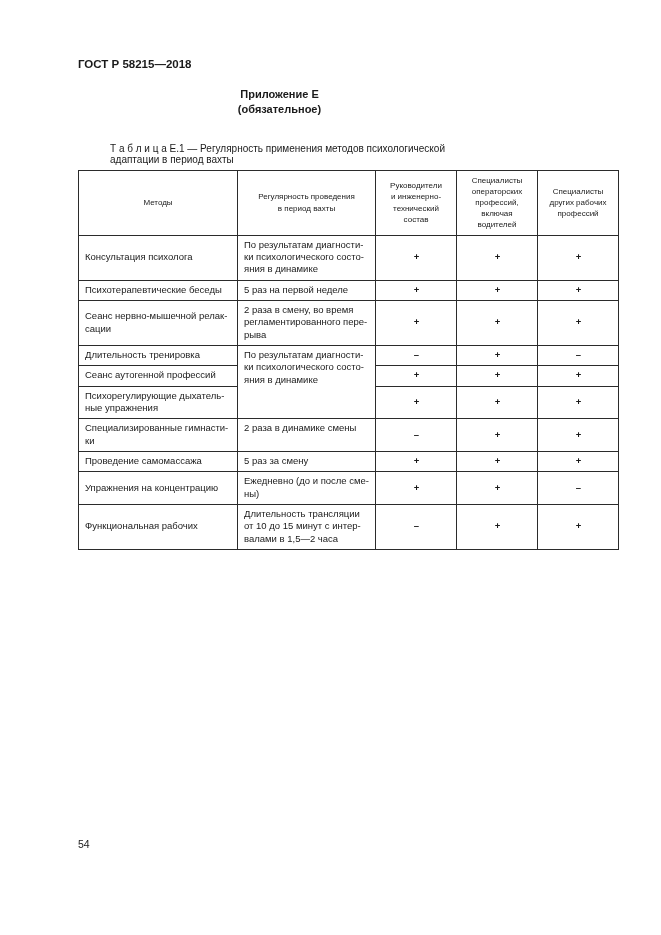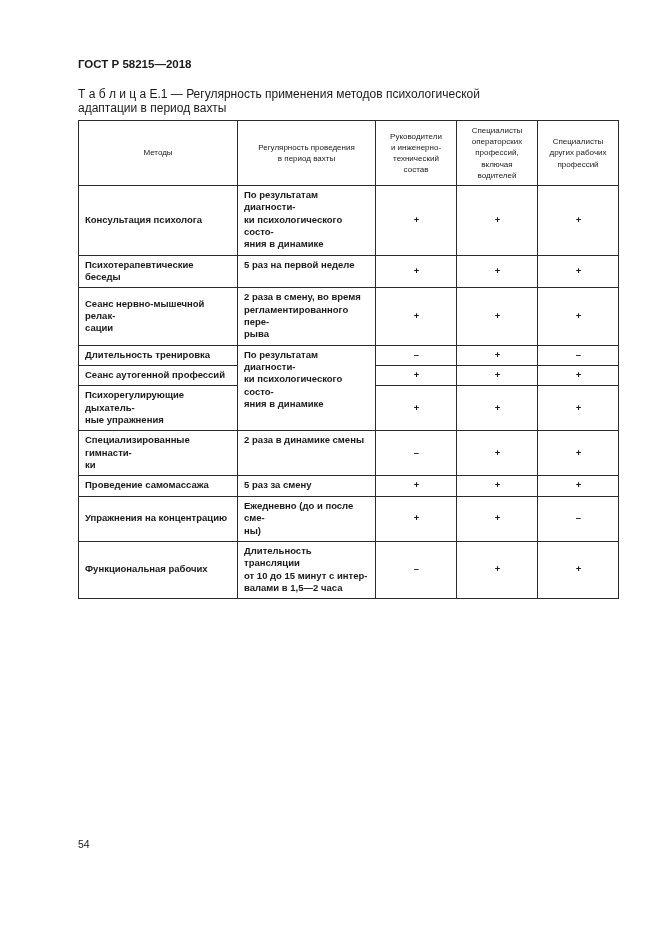--- a/index.html
+++ b/index.html
@@ -8,24 +8,24 @@
     position: relative;
     background: #ffffff;
     font-family: "Liberation Sans", sans-serif;
     color: #1a1a1a;
     box-sizing: border-box;
     padding: 58px 43px 0 78px;
   }
   .doc-number { font-weight: bold; font-size: 11.5px; margin-bottom: 17px; }
   .appendix  { text-align: center; font-weight: bold; font-size: 11px; line-height: 1.35; margin-bottom: 26px; }
   .title     { text-align: center; font-weight: bold; font-size: 11px; line-height: 1.4; margin-bottom: 16px; }
-  .caption   { font-size: 12px; margin-bottom: 5px; }
+  .caption   { font-size: 10px; margin-bottom: 5px; margin-left: 32px; }
 
   table.e1 { border-collapse: collapse; table-layout: fixed; width: 540px; }
-  table.e1 th, table.e1 td { border: 1px solid #2b2b2b; font-weight: bold; }
+  table.e1 th, table.e1 td { border: 1px solid #2b2b2b; }
   table.e1 th {
     font-size: 8px; font-weight: normal; text-align: center;
     vertical-align: middle; padding: 4px 2px; line-height: 1.4;
     white-space: pre-line;
   }
   table.e1 td {
     font-size: 9.5px; line-height: 1.3;
     padding: 3px 5px 4px 6px;
     white-space: pre-line;
   }
@@ -35,20 +35,24 @@
 
   .page-number { position: absolute; left: 78px; top: 838px; font-size: 10.5px; }
 </style>
 </head>
 <body>
 
 <div class="page">
 
   <div class="doc-number">ГОСТ Р 58215—2018</div>
 
+  <div class="appendix">
+    <div>Приложение Е</div>
+    <div>(обязательное)</div>
+  </div>
 
 
   <div class="caption">Т а б л и ц а  Е.1 — Регулярность применения методов психологической адаптации в период вахты</div>
 
   <table class="e1">
     <colgroup>
       <col style="width:159px">
         <col style="width:138px">
         <col style="width:81px">
         <col style="width:81px">

